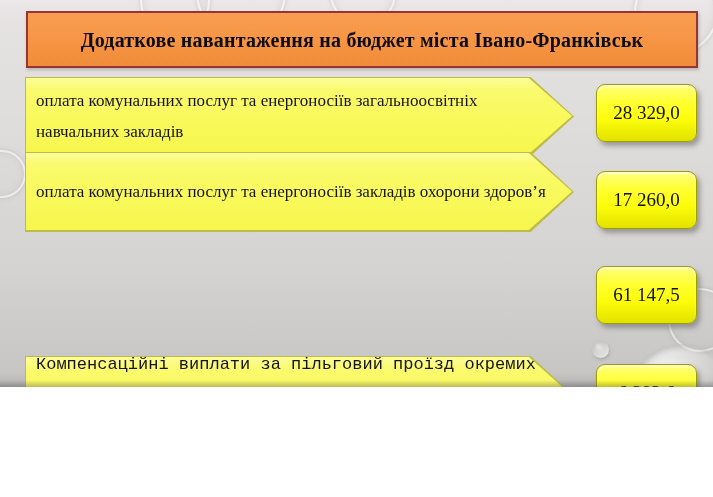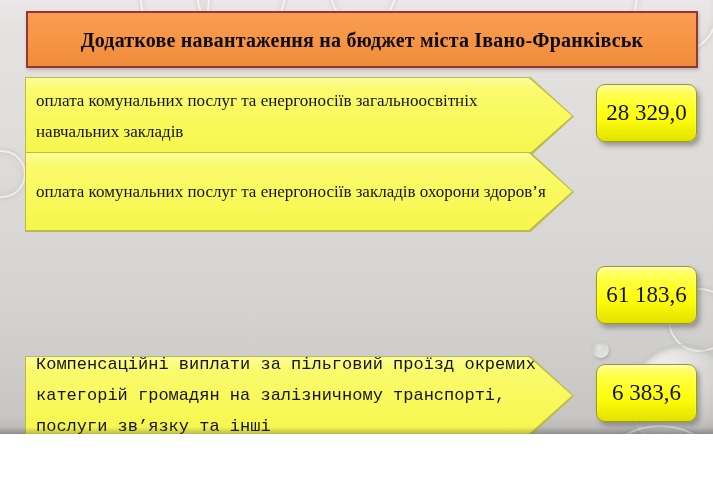--- a/index.html
+++ b/index.html
@@ -1,20 +1,20 @@
 <!DOCTYPE html>
 <html><head>
 <meta charset="utf-8">
 <style>
   * { margin:0; padding:0; box-sizing:border-box; }
   html,body { width:713px; height:497px; }
   body { font-family:"Liberation Serif", serif; overflow:hidden; }
 
   .slide {
-    position:relative; width:713px; height:434px; overflow:hidden;
+    position:relative; width:713px; height:387px; overflow:hidden;
     background:linear-gradient(180deg,#ece7e8 0%,#e5e2e2 6%,#dddbda 40%,#d5d3d2 70%,#c7c6c4 96%,#b5b4b2 100%);
   }
 
   
   .droplet {
     position:absolute; border-radius:50%;
     background:radial-gradient(circle at 35% 28%, rgba(255,255,255,.8) 0%, rgba(255,255,255,.25) 38%, rgba(150,150,150,.20) 72%, rgba(255,255,255,.30) 100%);
     box-shadow:inset -2px -3px 5px rgba(255,255,255,.65), inset 2px 3px 5px rgba(110,110,110,.28), 1px 2px 3px rgba(110,110,110,.30);
   }
   .ring {
@@ -55,21 +55,21 @@
     font-size:17px; line-height:31px; color:#141414;
   }
 
   
   .badge {
     position:absolute; left:596px; width:101px; height:58px;
     border-radius:9px; border:1px solid #9d9d05;
     background:linear-gradient(180deg,#ffff7d 0%,#ffff30 32%,#fcfc0a 62%,#e2e200 100%);
     box-shadow:3px 4px 5px rgba(100,100,100,.55), inset 0 2px 2px rgba(255,255,255,.65);
     display:flex; align-items:center; justify-content:center;
-    font-size:23px; color:#111;
+    font-size:19px; color:#111;
   }
 
   
   .divider { position:absolute; left:4px; top:452px; width:654px; }
   .divider .bar { height:3px; background:#17365d; }
   .divider .gap { height:3px; background:transparent; }
 
   .total {
     position:absolute; right:47px; top:465px;
     font-size:23px; font-weight:normal; color:#ee1111;
@@ -116,23 +116,26 @@
     <span>28 329,0</span>
   </div>
 
   <div class="row" style="top:152px; height:80px;">
     <div class="arrow-shape">
       <div class="arrow-fill">
         <div class="arrow-label">оплата комунальних послуг та енергоносіїв закладів охорони здоров’я</div>
       </div>
     </div>
   </div>
+  <div class="badge" style="top:171px;">
+    <span>17 260,0</span>
+  </div>
 
   <div class="badge" style="top:266px;">
-    <span>61 183,6</span>
+    <span>61 147,5</span>
   </div>
 
   <div class="row" style="top:356px; height:80px;font-family:Liberation Mono, monospace;">
     <div class="arrow-shape">
       <div class="arrow-fill">
         <div class="arrow-label">Компенсаційні виплати за пільговий проїзд окремих категорій громадян на залізничному транспорті, послуги зв’язку та інші</div>
       </div>
     </div>
   </div>
   <div class="badge" style="top:364px;">

